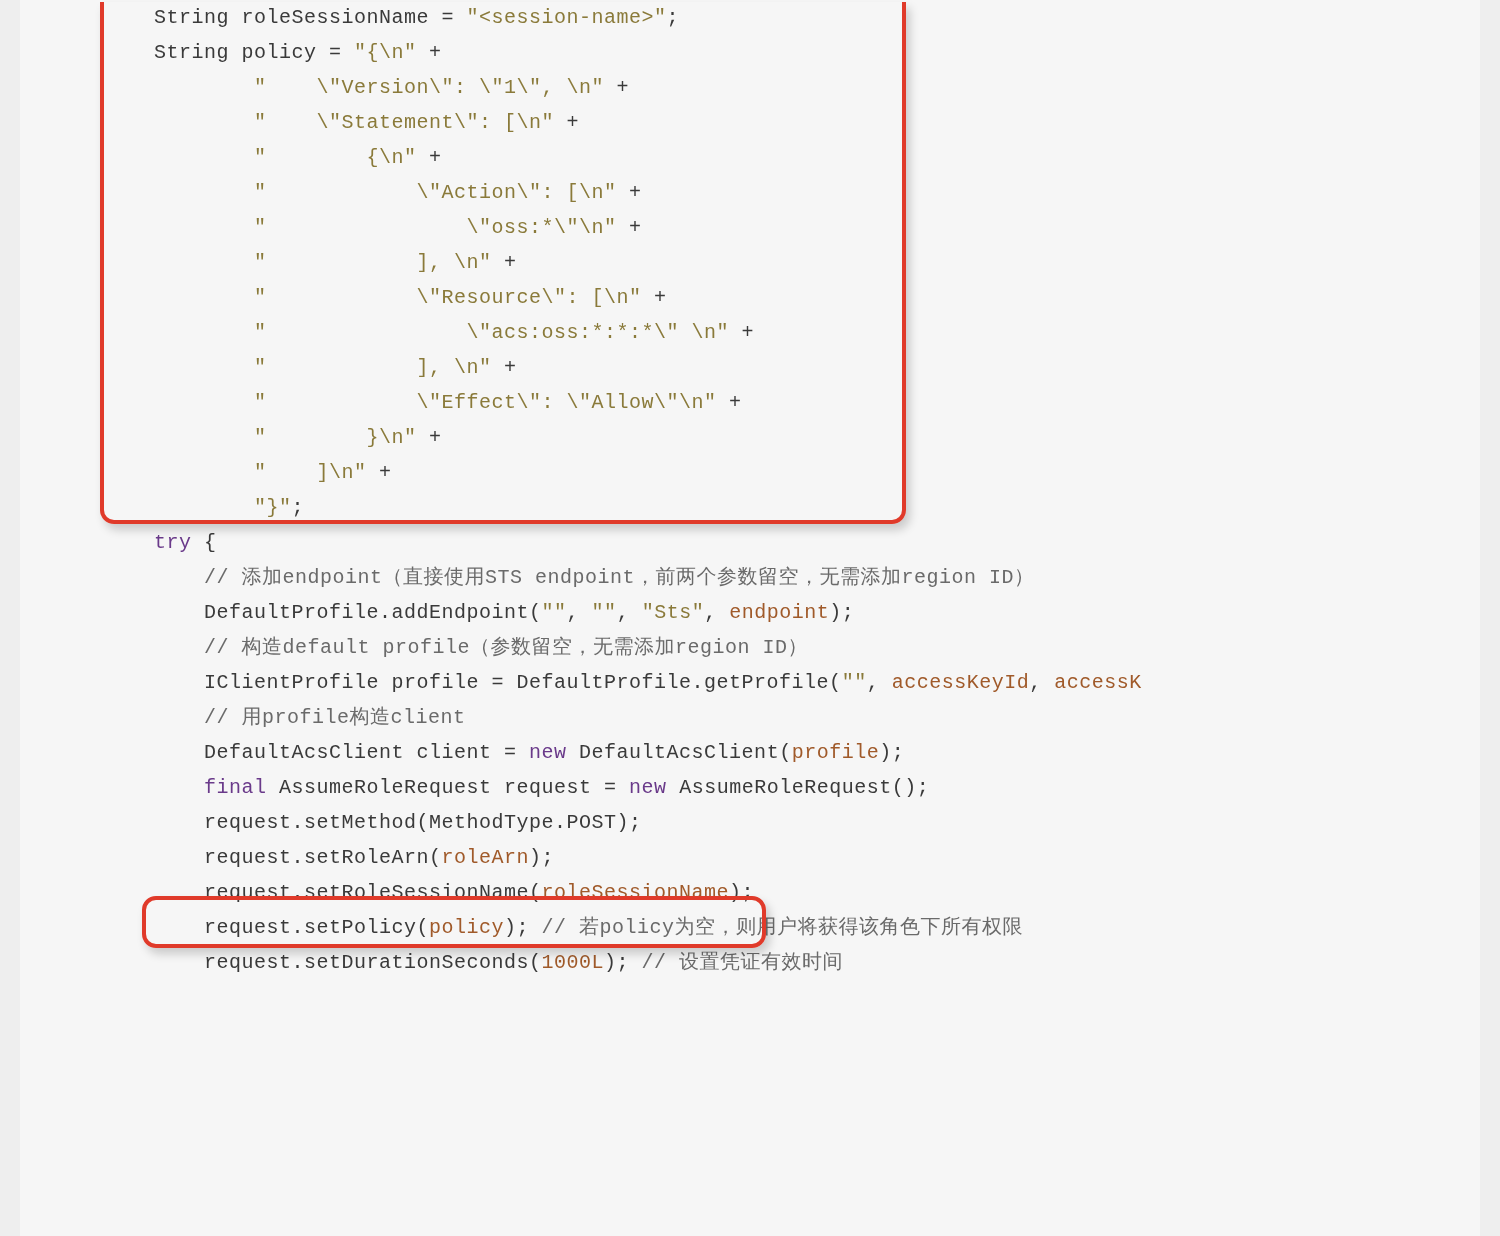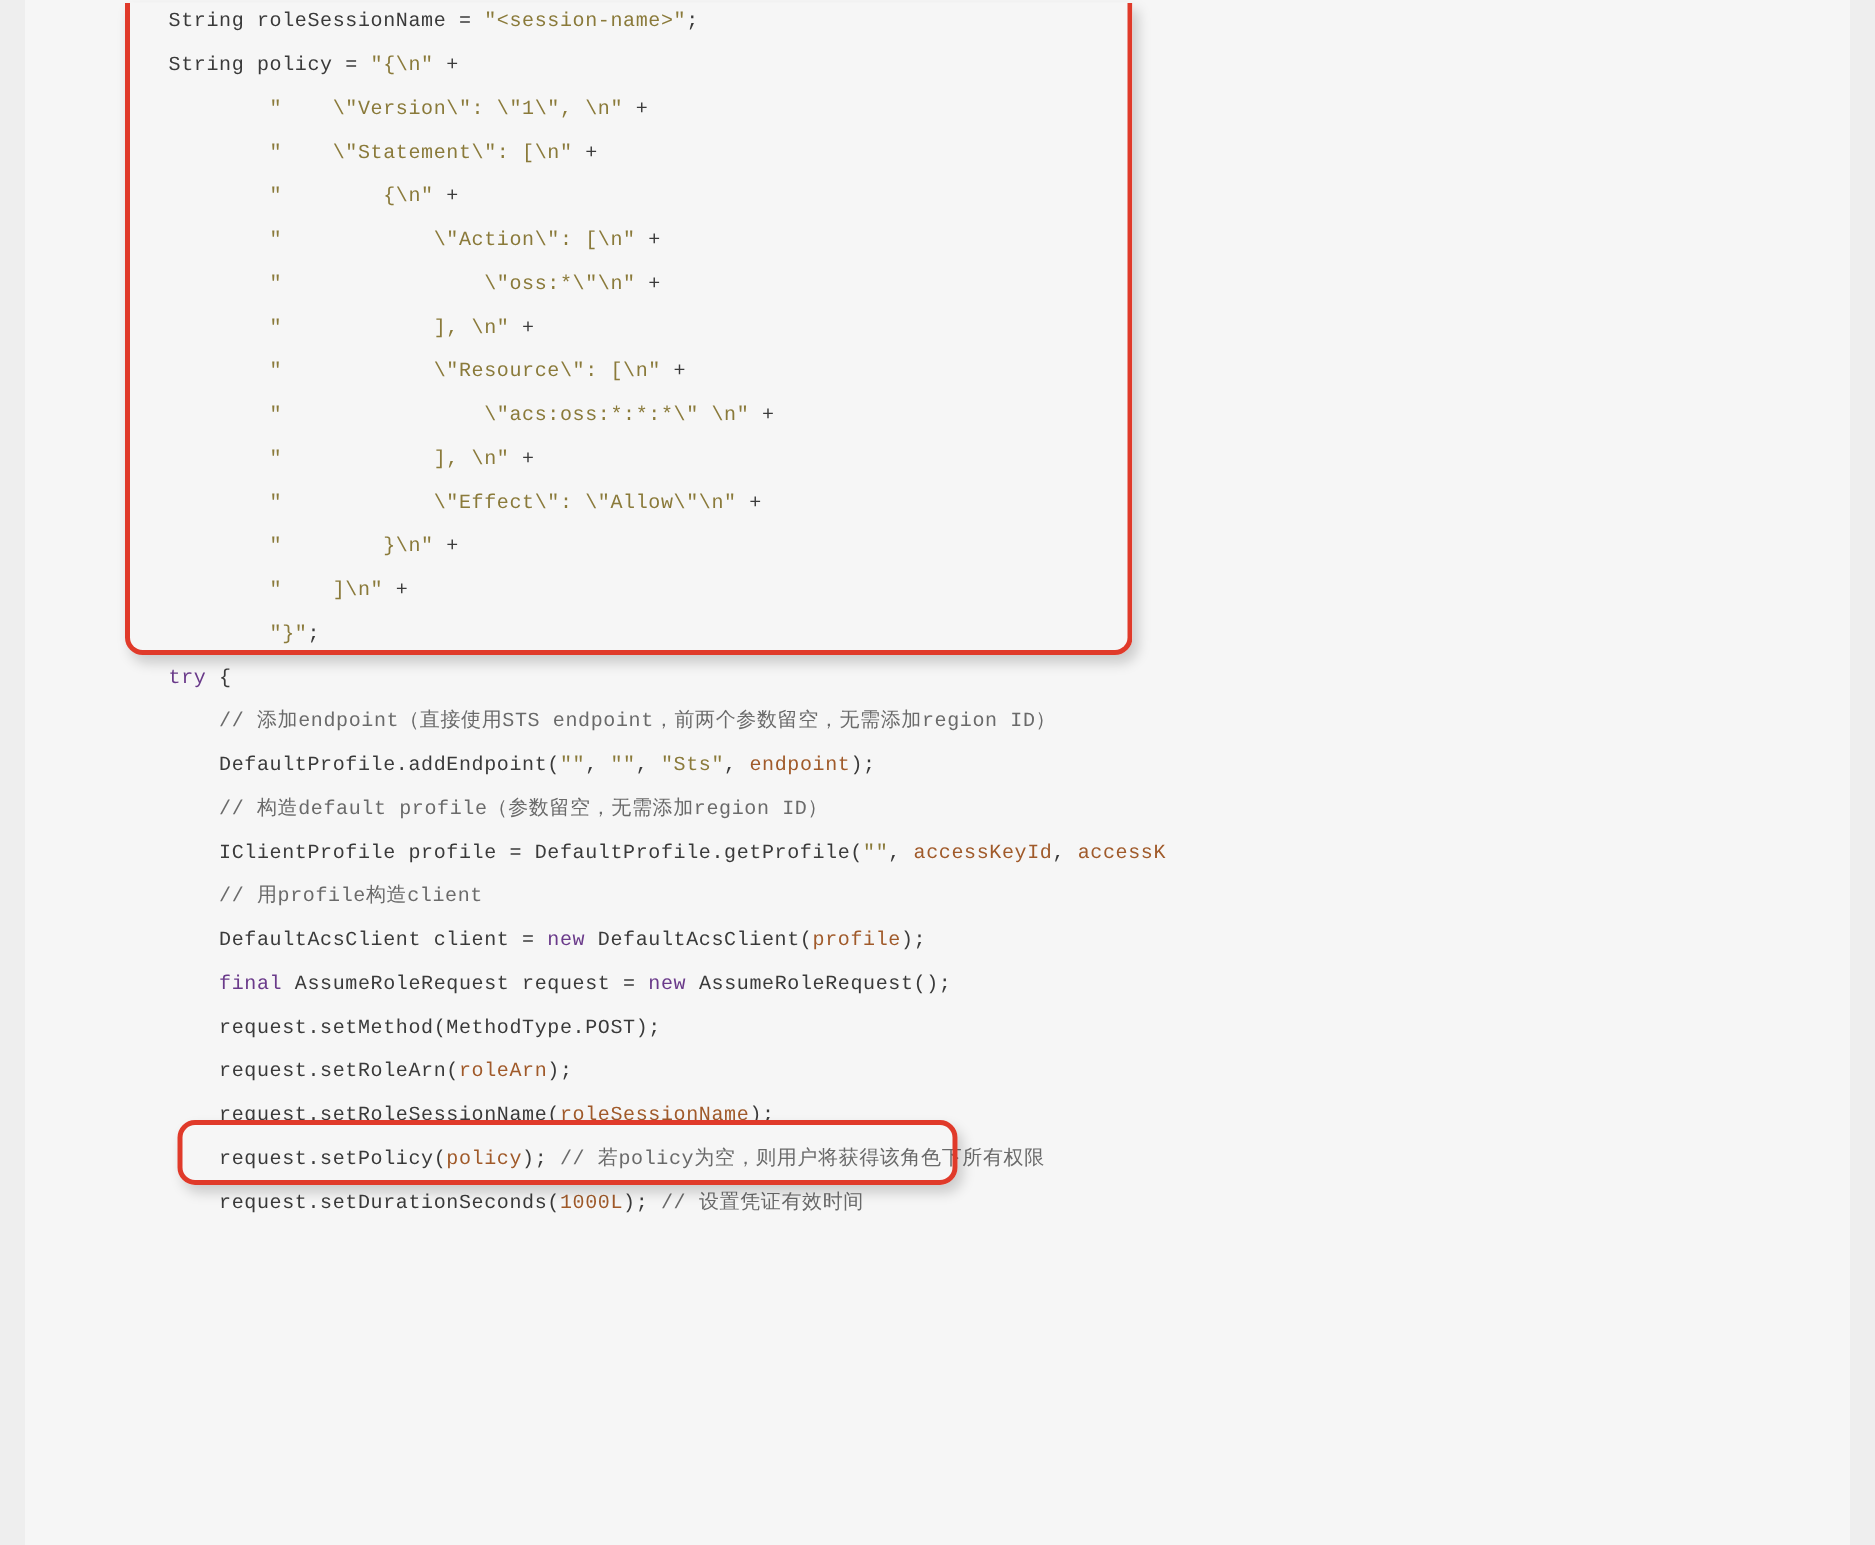--- a/index.html
+++ b/index.html
@@ -18,21 +18,21 @@
     background: #f6f6f6;
     margin: 0 20px;
     padding: 0;
     height: 100%;
     overflow: hidden;
     position: relative;
   }
   pre {
     white-space: pre;
     font-family: "Courier New", Courier, monospace;
-    font-size: 16px;
+    font-size: 20px;
     line-height: 35px;
     color: #3a3a3a;
     padding: 0 0 0 34px;
     letter-spacing: 0.5px;
   }
   .str { color: #8a7a3a; }        
   .kw  { color: #6a3a8a; font-weight: 500; } 
   .id  { color: #a05a2a; }        
   .cm  { color: #6a6a6a; }        
   .pl  { color: #3a3a3a; }        

